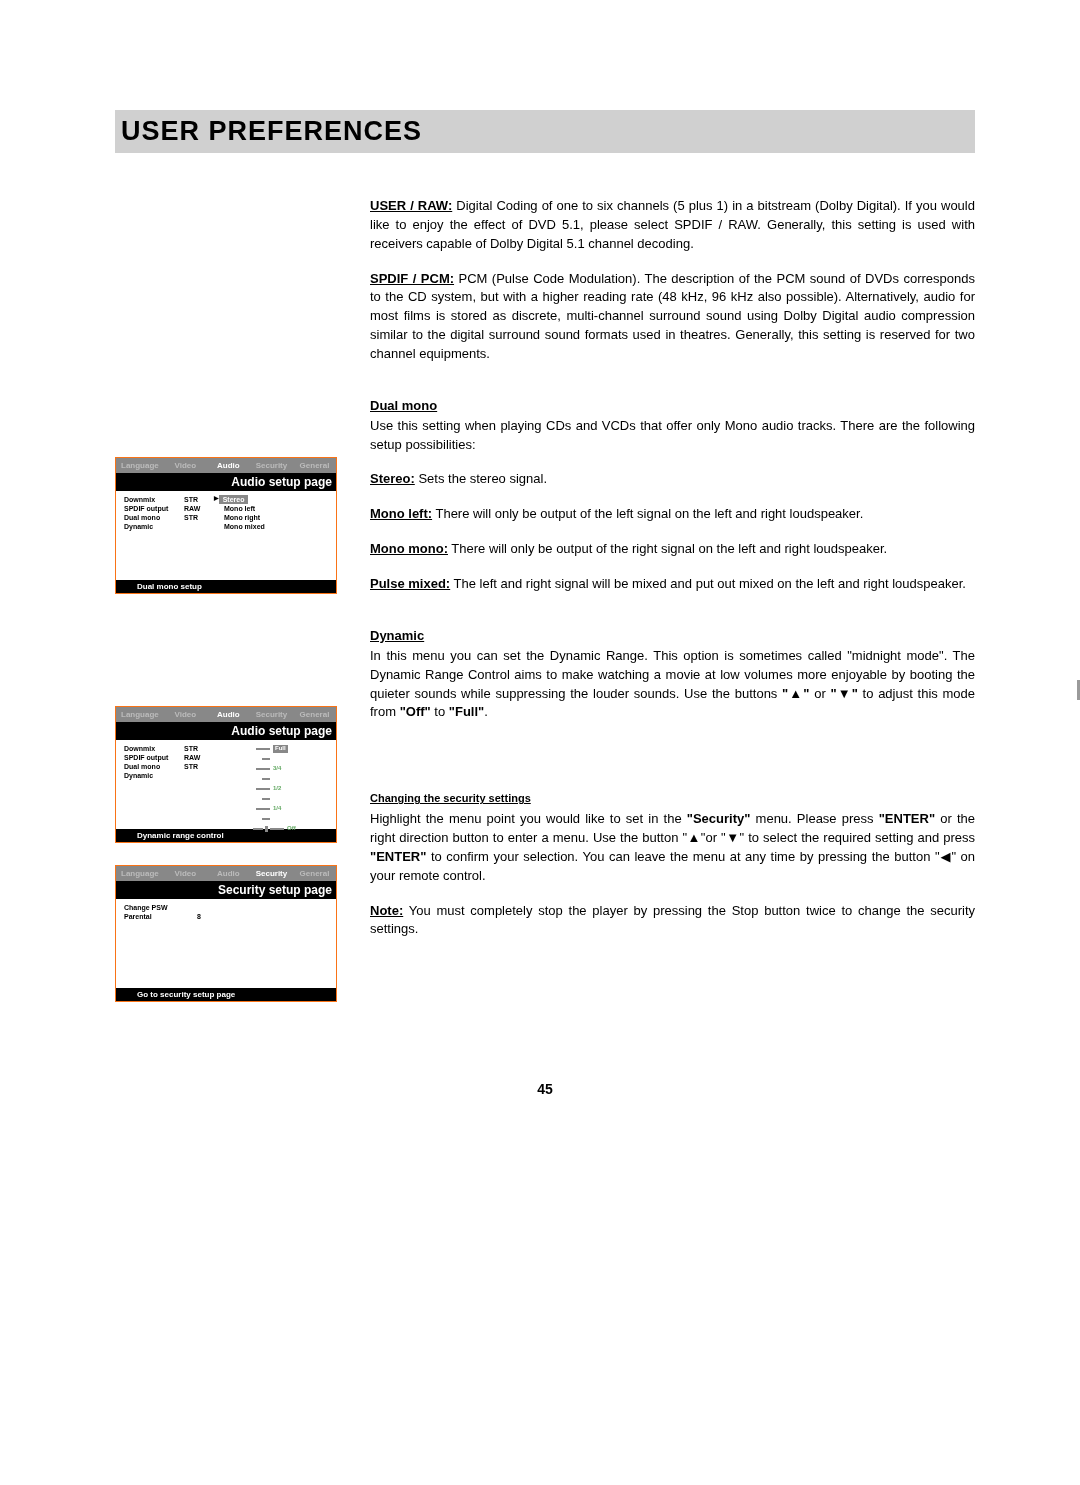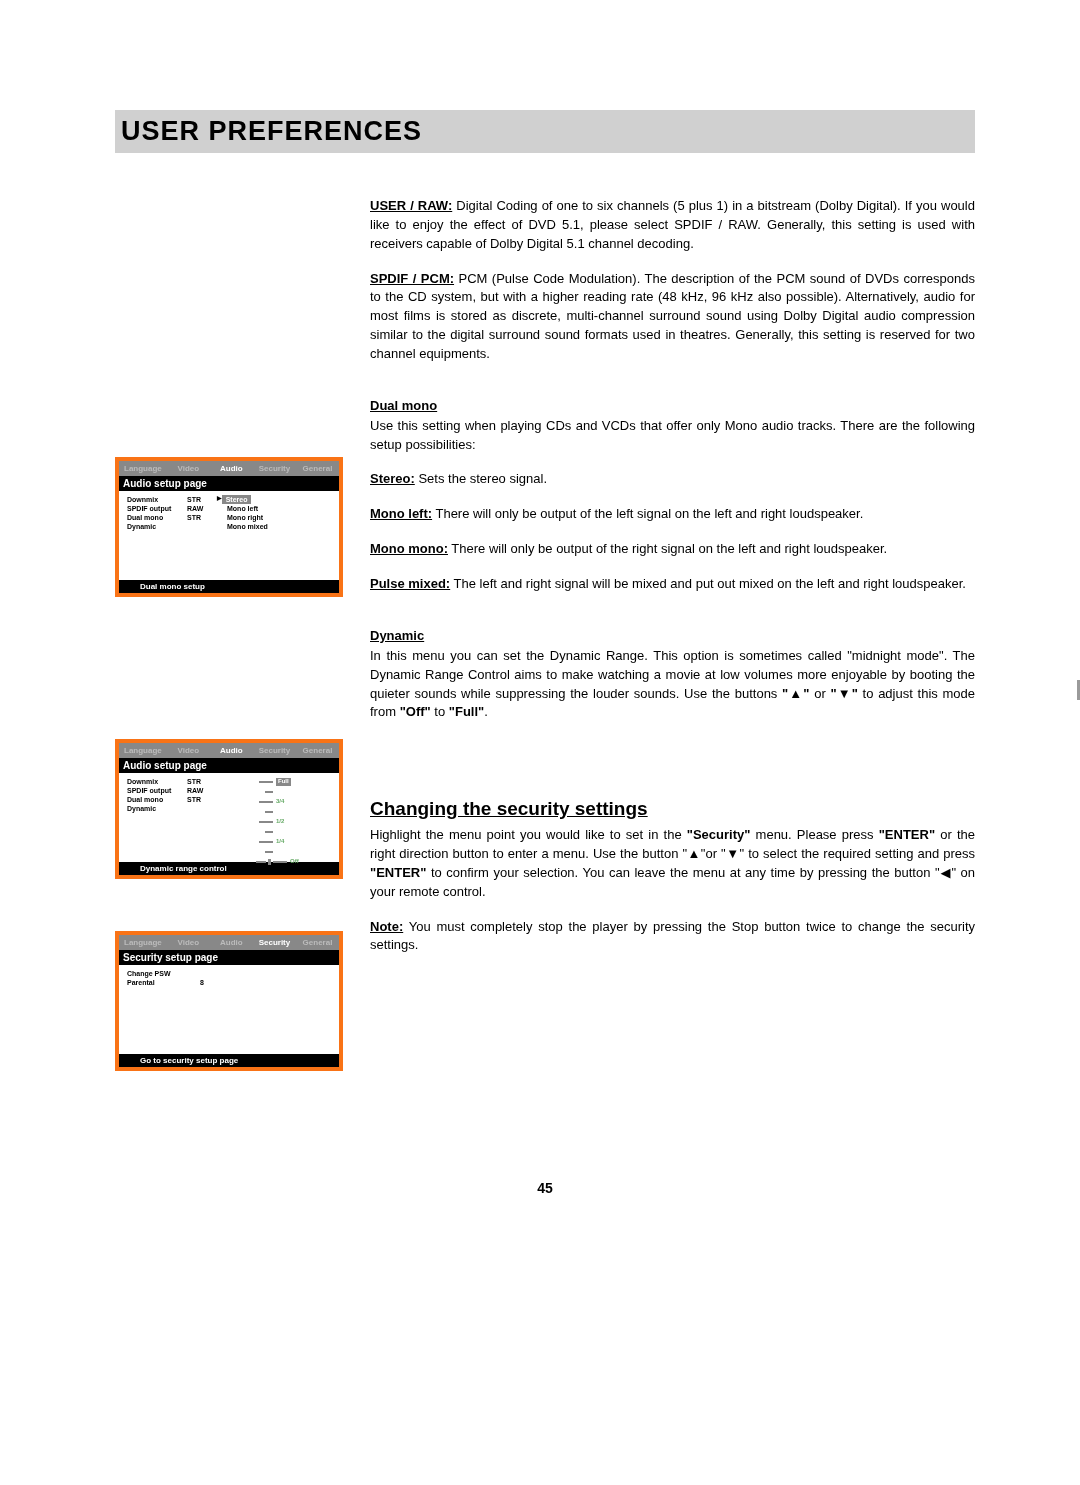--- a/index.html
+++ b/index.html
@@ -43,30 +43,30 @@
     line-height: 1.45;
     text-align: justify;
   }
   .sub-heading {
     font-weight: bold;
     text-decoration: underline;
     margin-bottom: 4px;
   }
   .section-heading {
     font-weight: bold;
-    font-size: 19px;
+    font-size: 11px;
     text-decoration: underline;
     margin-bottom: 6px;
-    margin-top: 14px;
+    margin-top: 8px;
   }
   
   .menu-box {
-    border: 4px solid #f97316;
+    border: 1px solid #f97316;
     background: #fca5a5;
-    margin-bottom: 37px;
+    margin-bottom: 7px;
     width: 220px;
     position: relative;
   }
   .menu-tabs {
     display: flex;
     background: #888;
   }
   .menu-tab {
     font-size: 8px;
     font-weight: bold;
@@ -74,23 +74,24 @@
     color: #bbb;
     flex: 1;
     text-align: center;
   }
   .menu-tab.active {
     color: #fff;
   }
   .menu-subhead {
     background: #000;
     color: #fff;
-    font-size: 10px;
+    font-size: 12px;
     font-weight: bold;
     padding: 2px 4px;
+    text-align: right;
   }
   .menu-body {
     height: 85px;
     background: #fff;
     position: relative;
     padding: 4px 8px 0 8px;
     font-size: 7px;
     font-weight: bold;
   }
   .menu-row {

